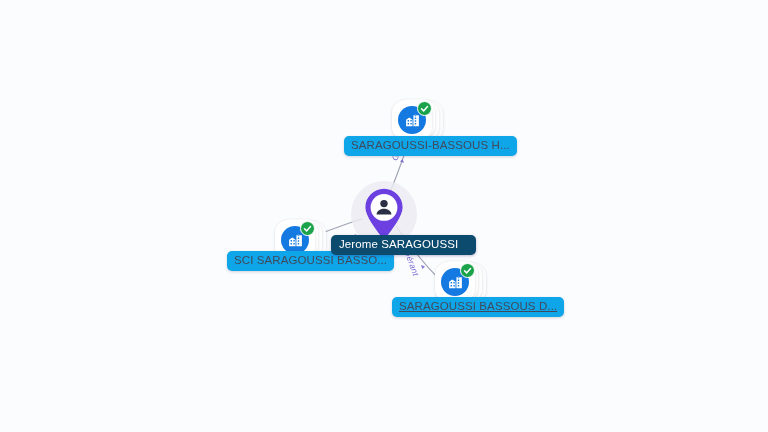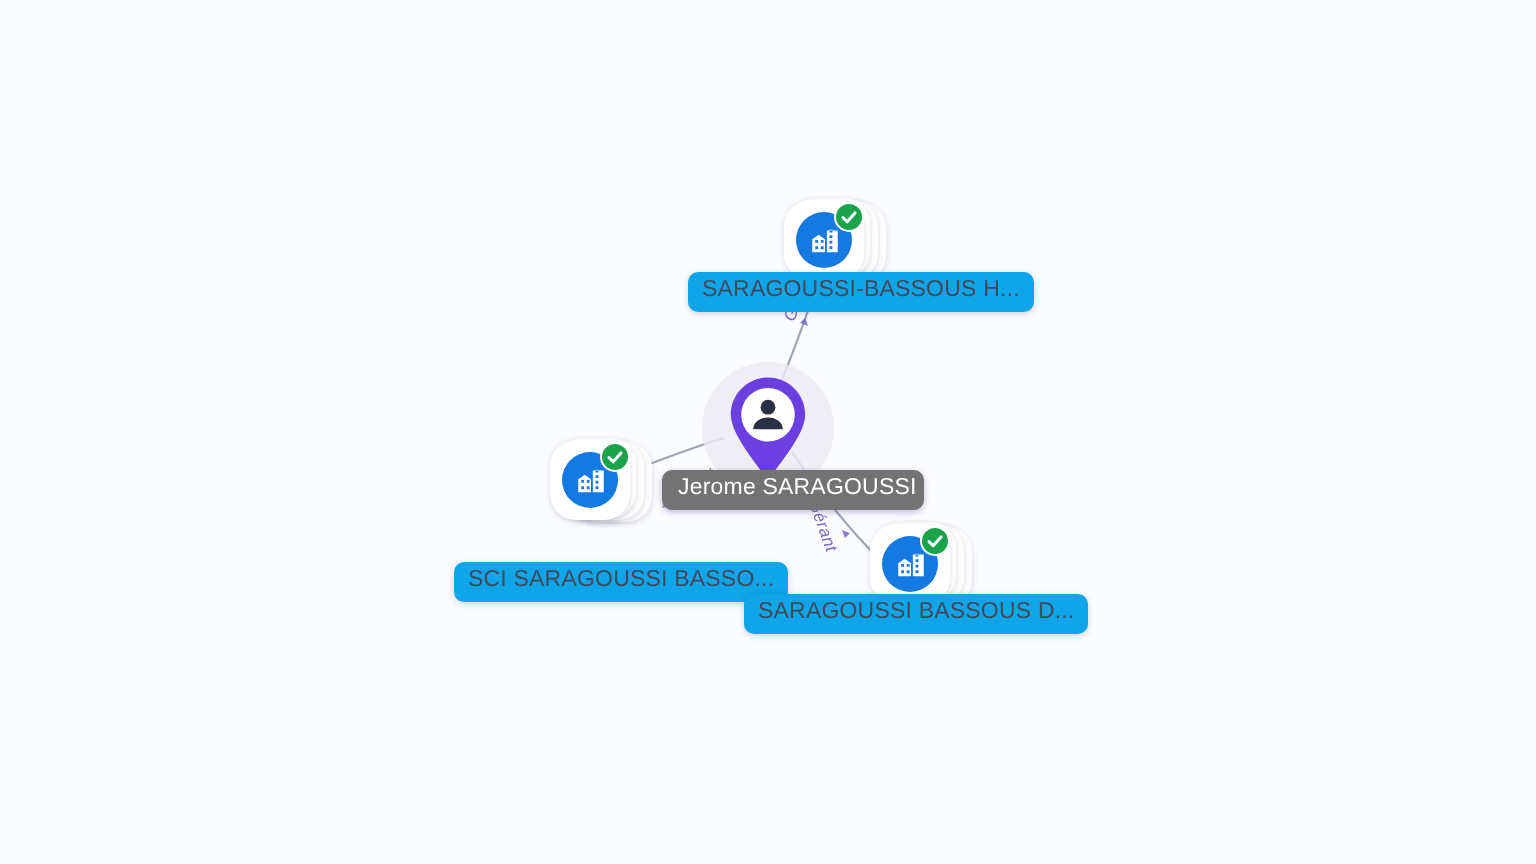--- a/index.html
+++ b/index.html
@@ -118,23 +118,23 @@
     position: absolute;
     left: 11px;
     top: 6px;
     width: 44px;
     height: 54px;
   }
   .person-pin svg { display:block; }
 
   .person-label {
     position: absolute;
-    background: #737373;
+    background: #0c4a6e;
     border-radius: 5px;
-    padding: 3px 4px 4px 8px;
+    padding: 3px 18px 4px 8px;
     font-size: 11.5px;
     line-height: 13px;
     color: #ffffff;
     white-space: nowrap;
     box-shadow: 0 1px 3px rgba(60,40,120,.32);
     letter-spacing: .1px;
   }
 
   
   .edge-label {
@@ -204,42 +204,42 @@
           <path fill="#ffffff" d="M13.3 20H21V4.6h-7.7V20zm1.9-2.3v-2h2v2h-2zm0-3.9v-2h2v2h-2zm0-3.9v-2h2v2h-2zm0-3.9v-2h2v2h-2z"></path>
         </svg>
       </div>
       <div class="check-badge">
         <svg width="9" height="9" viewBox="0 0 24 24">
           <path fill="none" stroke="#ffffff" stroke-width="4" stroke-linecap="round" stroke-linejoin="round" d="M4 12.8 L9.6 18.4 L20 6.6"></path>
         </svg>
       </div>
     </div>
   </div>
-  <div class="node-label" style="left:227px; top:251px;margin-top:30px;">SCI SARAGOUSSI BASSO...</div>
+  <div class="node-label" style="left:227px; top:251px;">SCI SARAGOUSSI BASSO...</div>
 
   <div class="company-node" style="left:435px; top:261px;">
     <div class="card-stack">
       <div class="card c3"></div>
       <div class="card c2"></div>
       <div class="card c1"></div>
       <div class="card c0"></div>
       <div class="biz-circle">
         <svg width="17" height="17" viewBox="0 0 24 24">
           <path fill="#ffffff" d="M3 20h9v-9.2L7.5 7.6 3 10.8V20zm2.1-2.2v-2.1h2v2.1h-2zm3.9 0v-2.1h2v2.1H9zM5.1 13.3v-2h2v2h-2zm3.9 0v-2h2v2H9z"></path>
           <path fill="#ffffff" d="M13.3 20H21V4.6h-7.7V20zm1.9-2.3v-2h2v2h-2zm0-3.9v-2h2v2h-2zm0-3.9v-2h2v2h-2zm0-3.9v-2h2v2h-2z"></path>
         </svg>
       </div>
       <div class="check-badge">
         <svg width="9" height="9" viewBox="0 0 24 24">
           <path fill="none" stroke="#ffffff" stroke-width="4" stroke-linecap="round" stroke-linejoin="round" d="M4 12.8 L9.6 18.4 L20 6.6"></path>
         </svg>
       </div>
     </div>
   </div>
-  <div class="node-label" style="left:372px; top:297px;">SARAGOUSSI BASSOUS D...</div>
+  <div class="node-label" style="left:392px; top:297px;text-decoration:underline;">SARAGOUSSI BASSOUS D...</div>
 
   <div class="person-node" style="left:351px; top:181px;">
     <div class="person-halo"></div>
     <div class="person-pin">
       <svg width="44" height="54" viewBox="0 0 44 54">
         <path d="M22 1.8c-10.3 0-18.6 8.3-18.6 18.6 0 8.5 10.3 21.6 15.8 28.9 1.4 1.9 4.2 1.9 5.6 0 5.5-7.3 15.8-20.4 15.8-28.9C40.6 10.1 32.3 1.8 22 1.8z" fill="#6c3fe0"></path>
         <circle cx="22" cy="20.4" r="13.4" fill="#ffffff"></circle>
         <circle cx="22" cy="16.6" r="3.7" fill="#2b2f45"></circle>
         <path d="M14.6 27.6c0-3.4 3.3-5.8 7.4-5.8s7.4 2.4 7.4 5.8z" fill="#2b2f45"></path>
       </svg>

